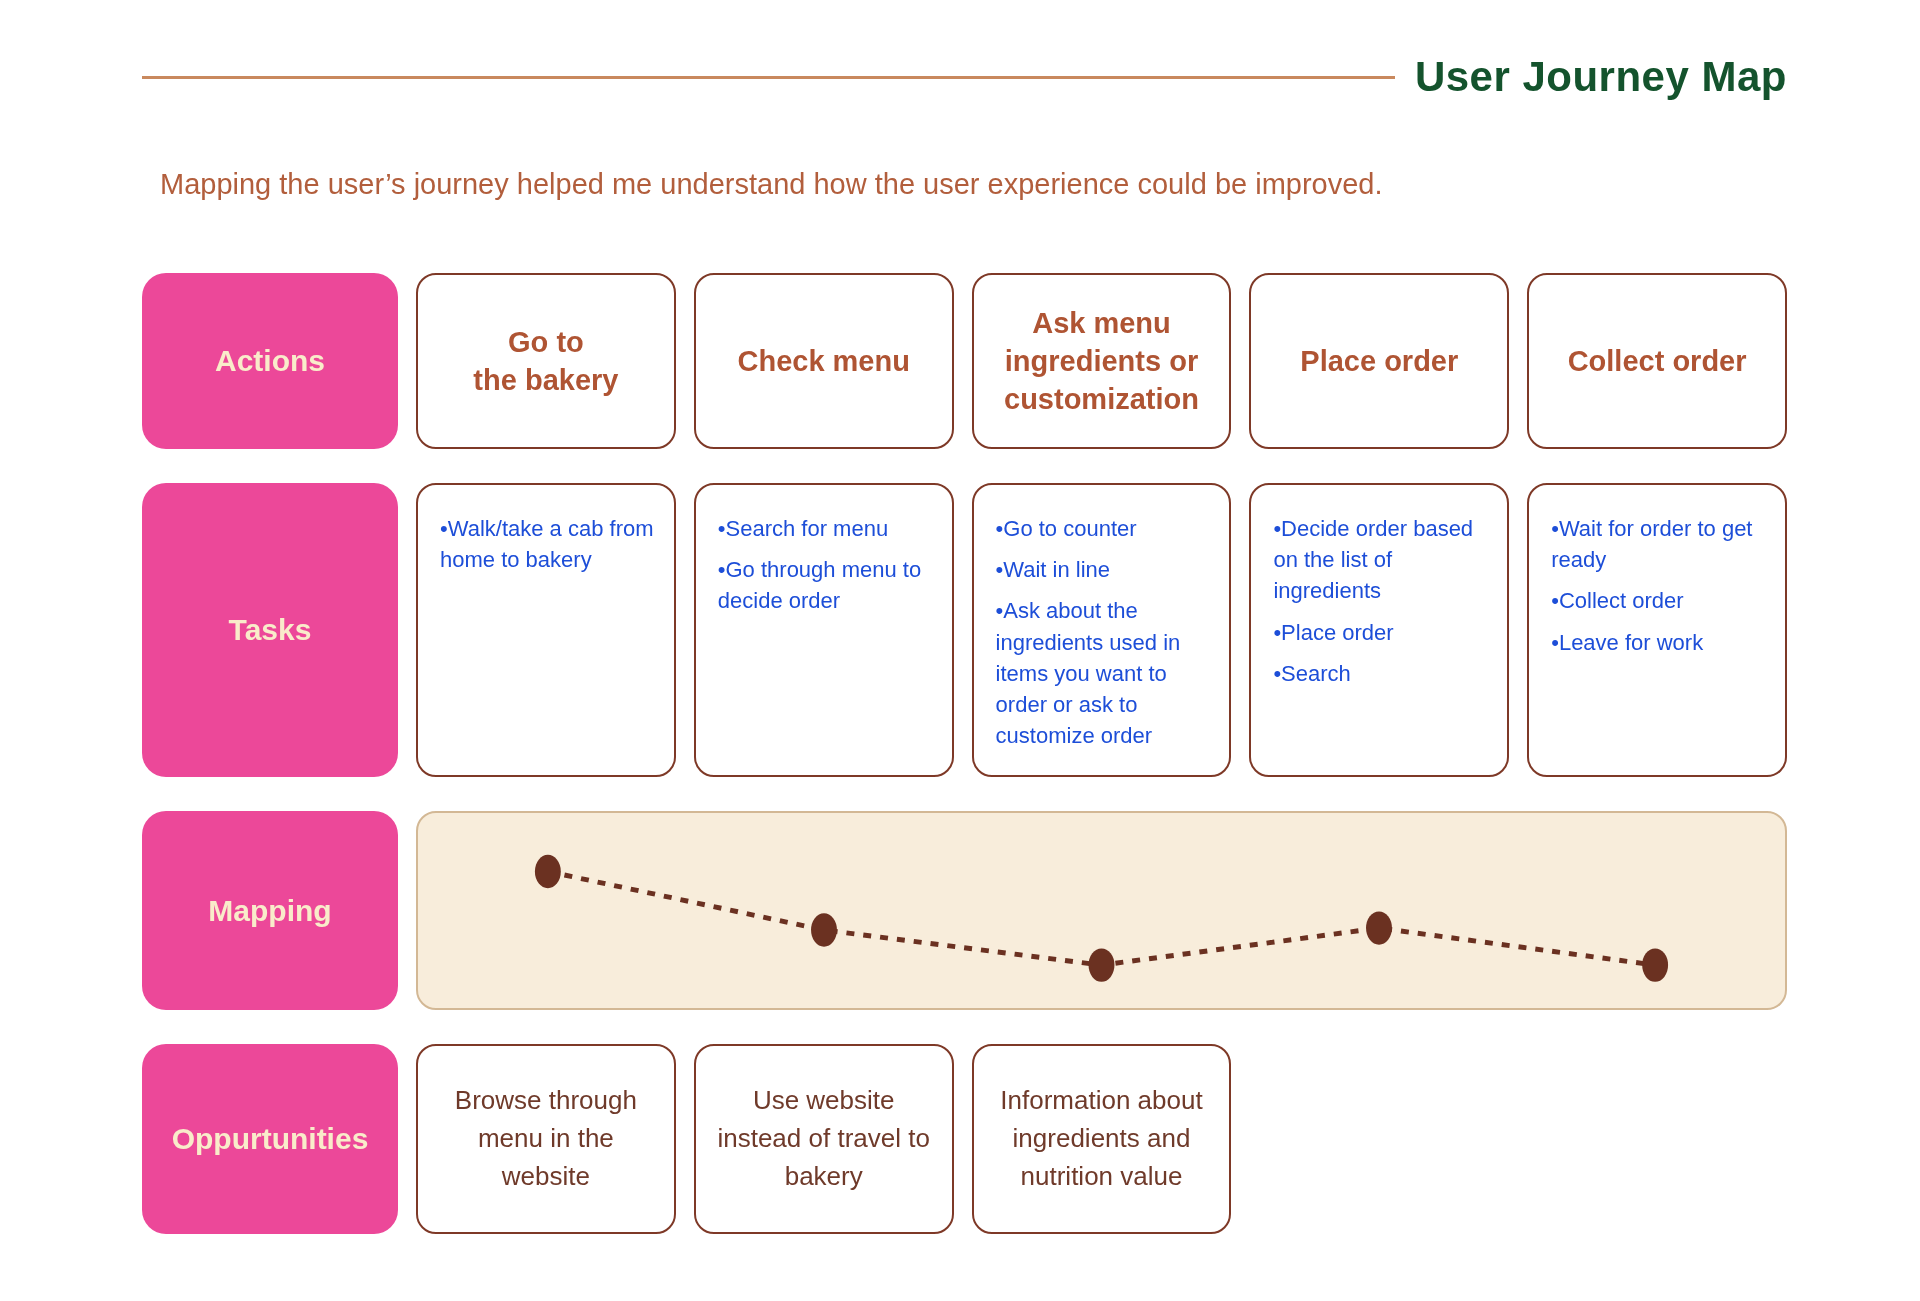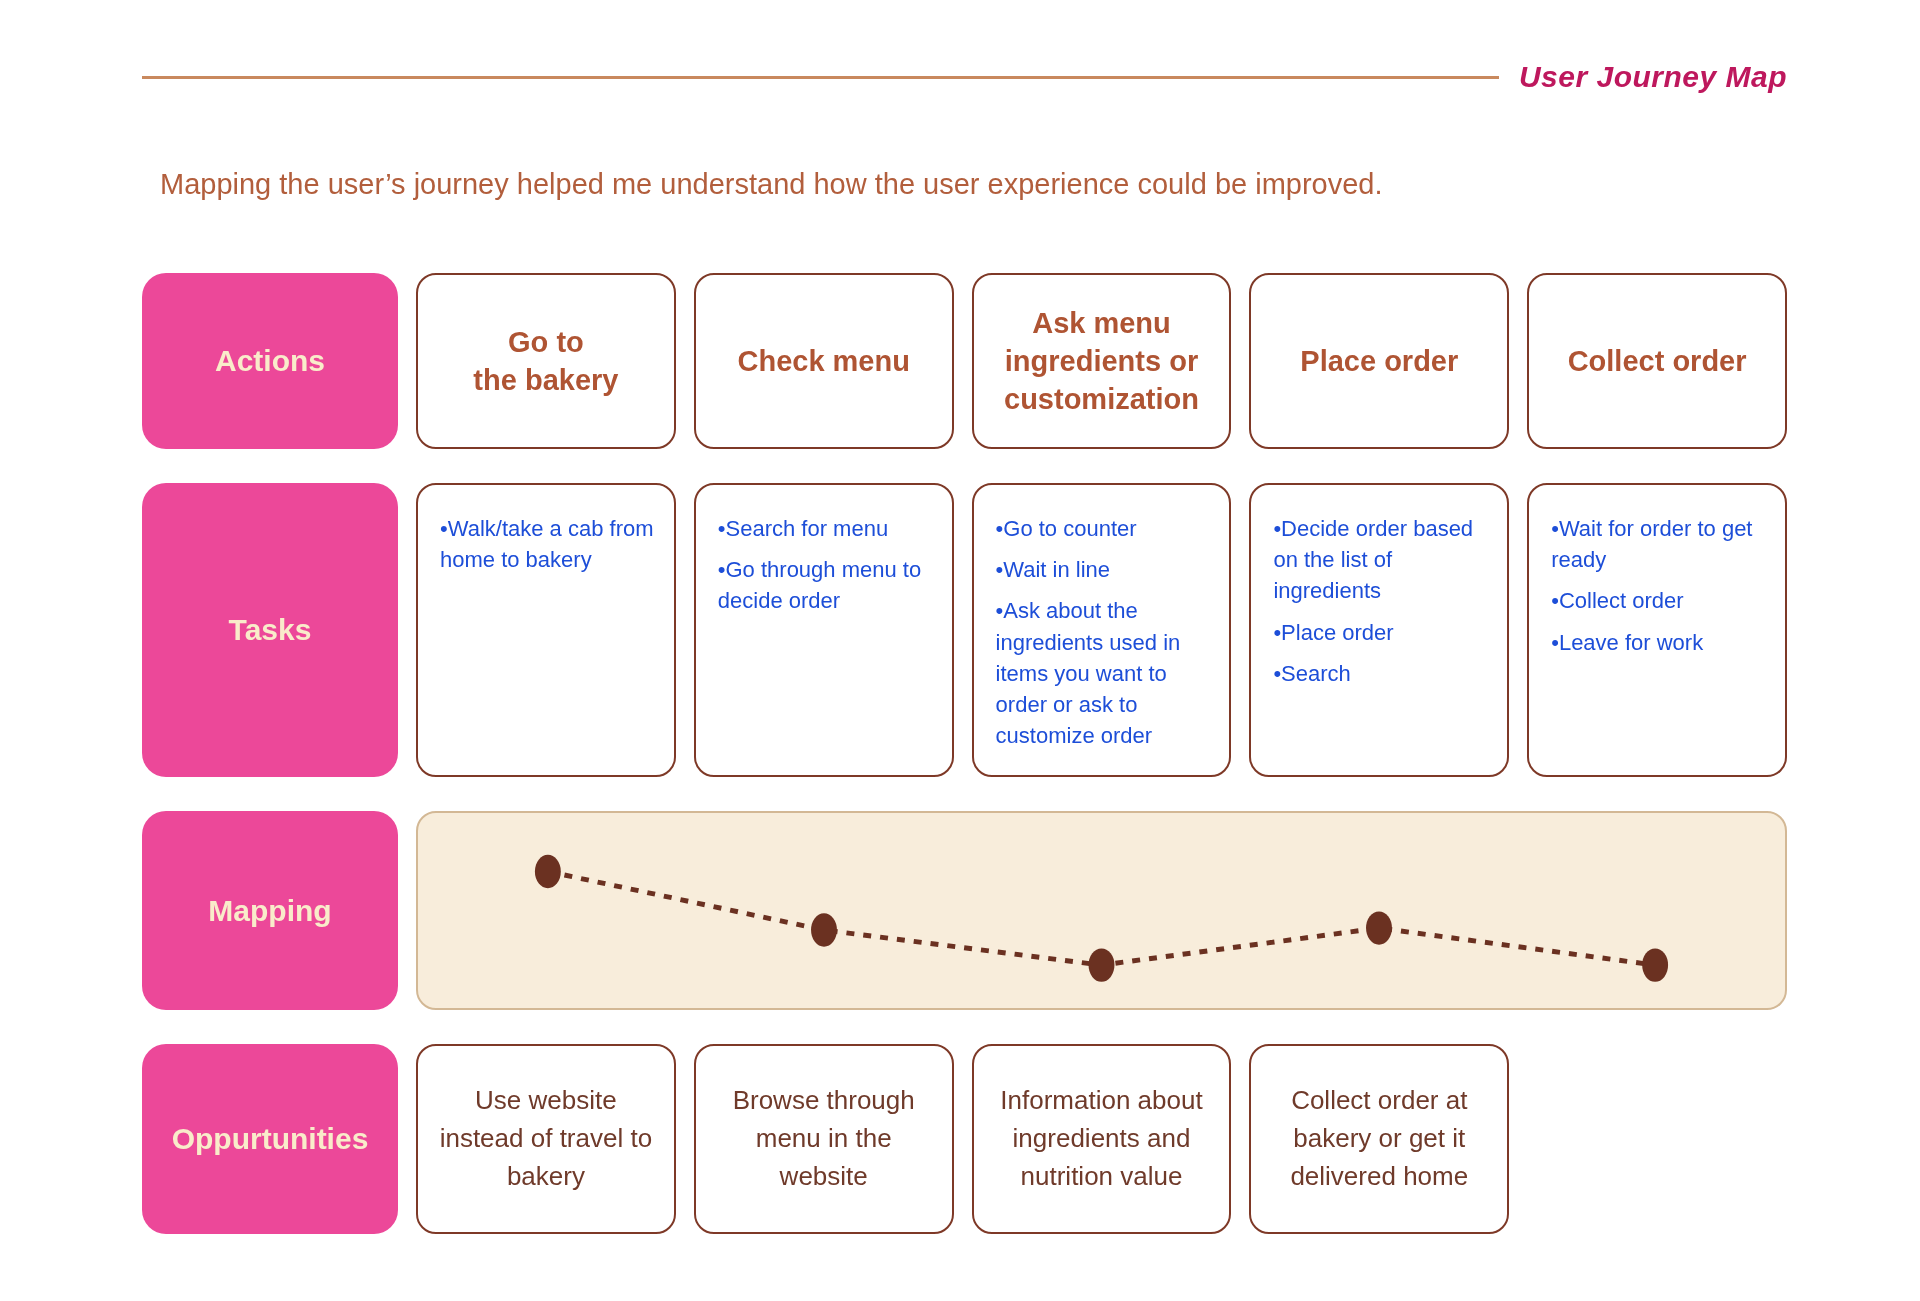--- a/index.html
+++ b/index.html
@@ -11,22 +11,22 @@
   }
   .page { position: absolute; inset: 0; background: #ffffff; }
 
   
   .header {
     position: absolute; left: 142px; top: 46px; width: 1645px; height: 62px;
     display: flex; align-items: center;
   }
   .rule { flex: 1; height: 3px; background: #C9895E; }
   .title {
-    margin-left: 20px; font-size: 30px; font-weight: bold;
-    color: #be185d; letter-spacing: 0.5px; white-space: nowrap; font-style: italic;
+    margin-left: 20px; font-size: 42px; font-weight: bold;
+    color: #14532d; letter-spacing: 0.5px; white-space: nowrap;
   }
   .subtitle {
     position: absolute; left: 142px; top: 168px; width: 1645px;
     font-size: 29px; color: #B25E3C; margin-left: 18px;
   }
 
   
   .grid {
     position: absolute; left: 142px; top: 273px; width: 1645px;
     display: grid;
@@ -128,26 +128,23 @@
           <ellipse cx="130.245" cy="59.699999999999996" rx="13" ry="17" fill="#6B3121"></ellipse>
           <ellipse cx="407.18699999999995" cy="119.39999999999999" rx="13" ry="17" fill="#6B3121"></ellipse>
           <ellipse cx="685.5" cy="155.22" rx="13" ry="17" fill="#6B3121"></ellipse>
           <ellipse cx="963.813" cy="117.41" rx="13" ry="17" fill="#6B3121"></ellipse>
           <ellipse cx="1240.755" cy="155.22" rx="13" ry="17" fill="#6B3121"></ellipse>
         </svg>
     </div>
 
     <div class="rowhead">Oppurtunities</div>
     <div class="card center">
+      <div class="opp-text">Browse through menu in the website</div>
+    </div>
+    <div class="card center">
       <div class="opp-text">Use website instead of travel to bakery</div>
     </div>
     <div class="card center">
-      <div class="opp-text">Browse through menu in the website</div>
-    </div>
-    <div class="card center">
       <div class="opp-text">Information about ingredients and nutrition value</div>
-    </div>
-    <div class="card center">
-      <div class="opp-text">Collect order at bakery or get it delivered home</div>
     </div>
 
   </div>
 </div>
 
 </body></html>

